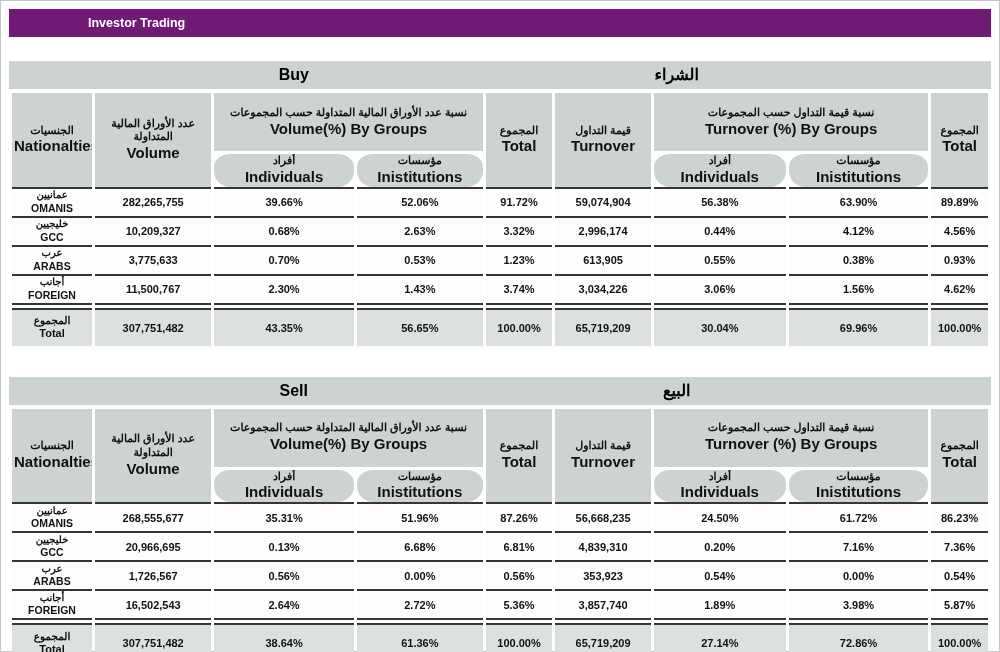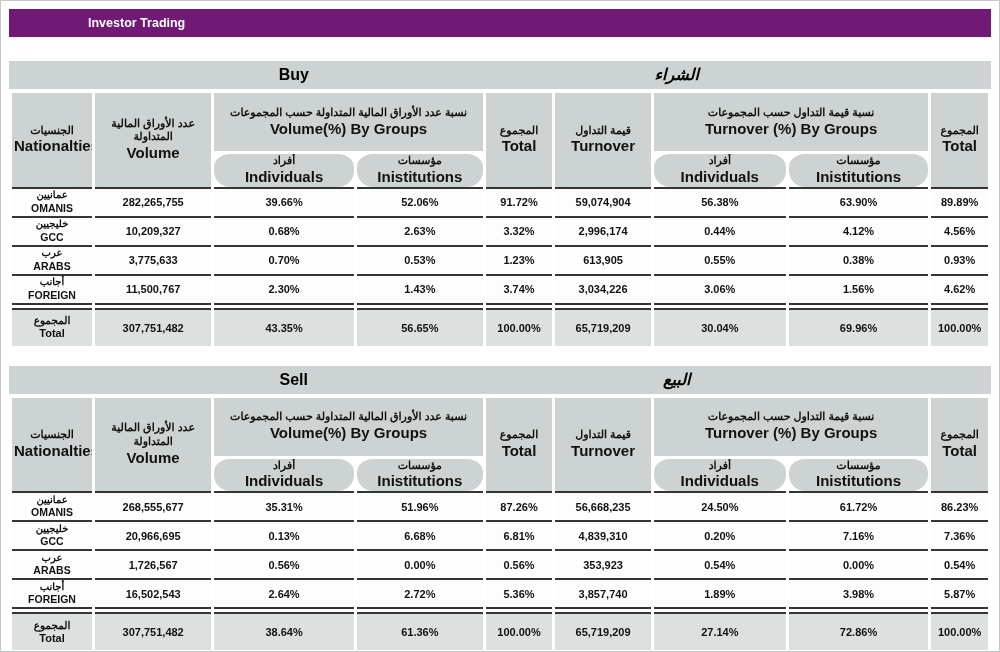--- a/index.html
+++ b/index.html
@@ -9,23 +9,23 @@
   
   .top-banner { position:relative; height:28px; background:#701a75; }
   .top-banner .ben, .top-banner .bar { position:absolute; top:0; line-height:28px; color:#fff; font-weight:bold; font-size:12.5px; text-align:center; }
   .top-banner .ben { left:3%; width:20%; }
   .top-banner .bar { left:58%; width:20%; }
 
   
   .section-banner { position:relative; height:28px; background:#ccd3d2; }
   .section-banner .ben, .section-banner .bar { position:absolute; top:0; line-height:28px; color:#000; font-weight:bold; font-size:16px; text-align:center; }
   .section-banner .ben { left:19%; width:20%; }
-  .section-banner .bar { left:58%; width:20%;font-style:italic; }
+  .section-banner .bar { left:58%; width:20%; }
   .banner-buy { margin-top:24px; }
-  .banner-sell { margin-top:20px; }
+  .banner-sell { margin-top:31px; }
 
   table { width:100%; border-collapse:separate; border-spacing:3px 0; table-layout:fixed; margin-top:4px; }
   th, td { padding:0 2px; text-align:center; vertical-align:middle; font-weight:bold; overflow:hidden; }
 
   thead th { background:#ccd3d2; }
   tr.grp th { height:58px; }
   tr.sub th { height:30px; border-top:3px solid #fff;border-radius:16px; }
 
   .ar { font-size:11px; direction:rtl; line-height:1.25; }
   .en { font-size:15px; line-height:1.25; }

